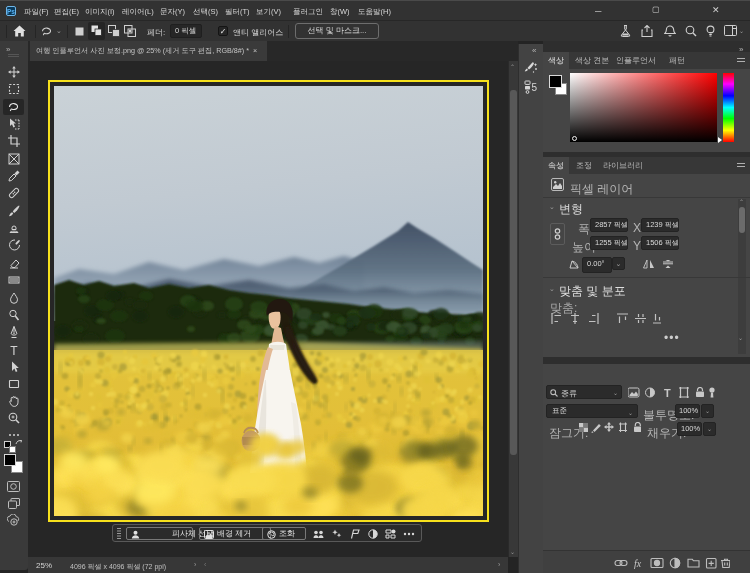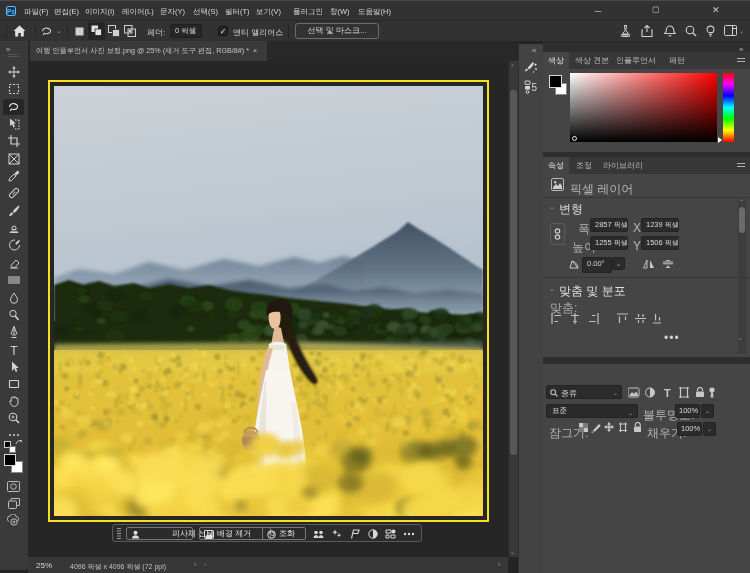--- a/index.html
+++ b/index.html
@@ -1632,20 +1632,36 @@
           <path d="M40,2 H48 M40,8.5 H48 M41.5,0.5 V10 M46.5,0.5 V10" stroke="#c8c8c8" stroke-width="1.1" fill="none"></path>
           <rect x="55" y="4.5" width="7.5" height="5.5" rx="0.8"></rect>
           <path d="M56.3,4 V3 a2.4,2.4 0 0 1 5,0 V4" stroke="#c8c8c8" stroke-width="1.2" fill="none"></path>
         </g>
       </svg>
       <span class="lbl" style="left:104px;top:61px;">채우기:</span>
       <div class="inbox" style="left:134px;top:58px;width:25px;height:14px;line-height:12px;padding-left:3px;">100%</div>
       <div class="inbox" style="left:160px;top:58px;width:13px;height:14px;color:#9f9f9f;text-align:center;line-height:12px;font-size:6px;">⌄</div>
 
 
+      <div class="abs" style="left:0;top:186px;width:207px;height:23px;background:#404040;border-top:1px solid #333;">
+        <svg class="abs" style="left:71px;top:6px;" width="116" height="12" viewBox="0 0 116 12">
+          <g stroke="#bdbdbd" stroke-width="1.1" fill="none">
+            <path d="M1,6 a2.5,2.5 0 0 1 2.5,-2.5 h2 a2.5,2.5 0 0 1 0,5 h-2 A2.5,2.5 0 0 1 1,6 Z M6,6 a2.5,2.5 0 0 1 2.5,-2.5 h2 a2.5,2.5 0 0 1 0,5 h-2 A2.5,2.5 0 0 1 6,6 Z"></path>
+            <text x="20" y="10" font-size="10" font-style="italic" font-family="Liberation Serif" fill="#c8c8c8" stroke="none">fx</text>
+            <rect x="37" y="1.5" width="12" height="9" rx="1"></rect>
+              <circle cx="43" cy="6" r="2.6" fill="#bdbdbd"></circle>
+            <circle cx="61" cy="6" r="4.7"></circle>
+              <path d="M61,1.3 A4.7,4.7 0 0 1 61,10.7 Z" fill="#bdbdbd"></path>
+            <path d="M74,3 V10 H85 V3.8 H79.5 L78.3,2.3 H74 Z"></path>
+            <rect x="92.5" y="1.5" width="9.5" height="9.5" rx="1"></rect>
+              <path d="M97.2,3.8 V9 M94.6,6.4 H99.8"></path>
+            <path d="M108,3.5 h8 l-0.8,7 h-6.4 Z M107,3.5 h10 M110.5,3.5 V2.2 h3 V3.5 M110.7,5.5 V8.5 M113.3,5.5 V8.5"></path>
+          </g>
+        </svg>
+      </div>
     </div>
   </div>
 
   <div class="abs" id="statusbar">
     <span class="abs" style="left:8px;top:4px;color:#d5d5d5;font-size:8px;">25%</span>
     <span class="abs" style="left:42px;top:5px;color:#c0c0c0;">4096 픽셀 x 4096 픽셀 (72 ppi)</span>
     <span class="abs" style="left:166px;top:4px;color:#9a9a9a;">›</span>
     <span class="abs" style="left:176px;top:4px;color:#777;">‹</span>
     <span class="abs" style="left:470px;top:4px;color:#9a9a9a;">›</span>
   </div>

